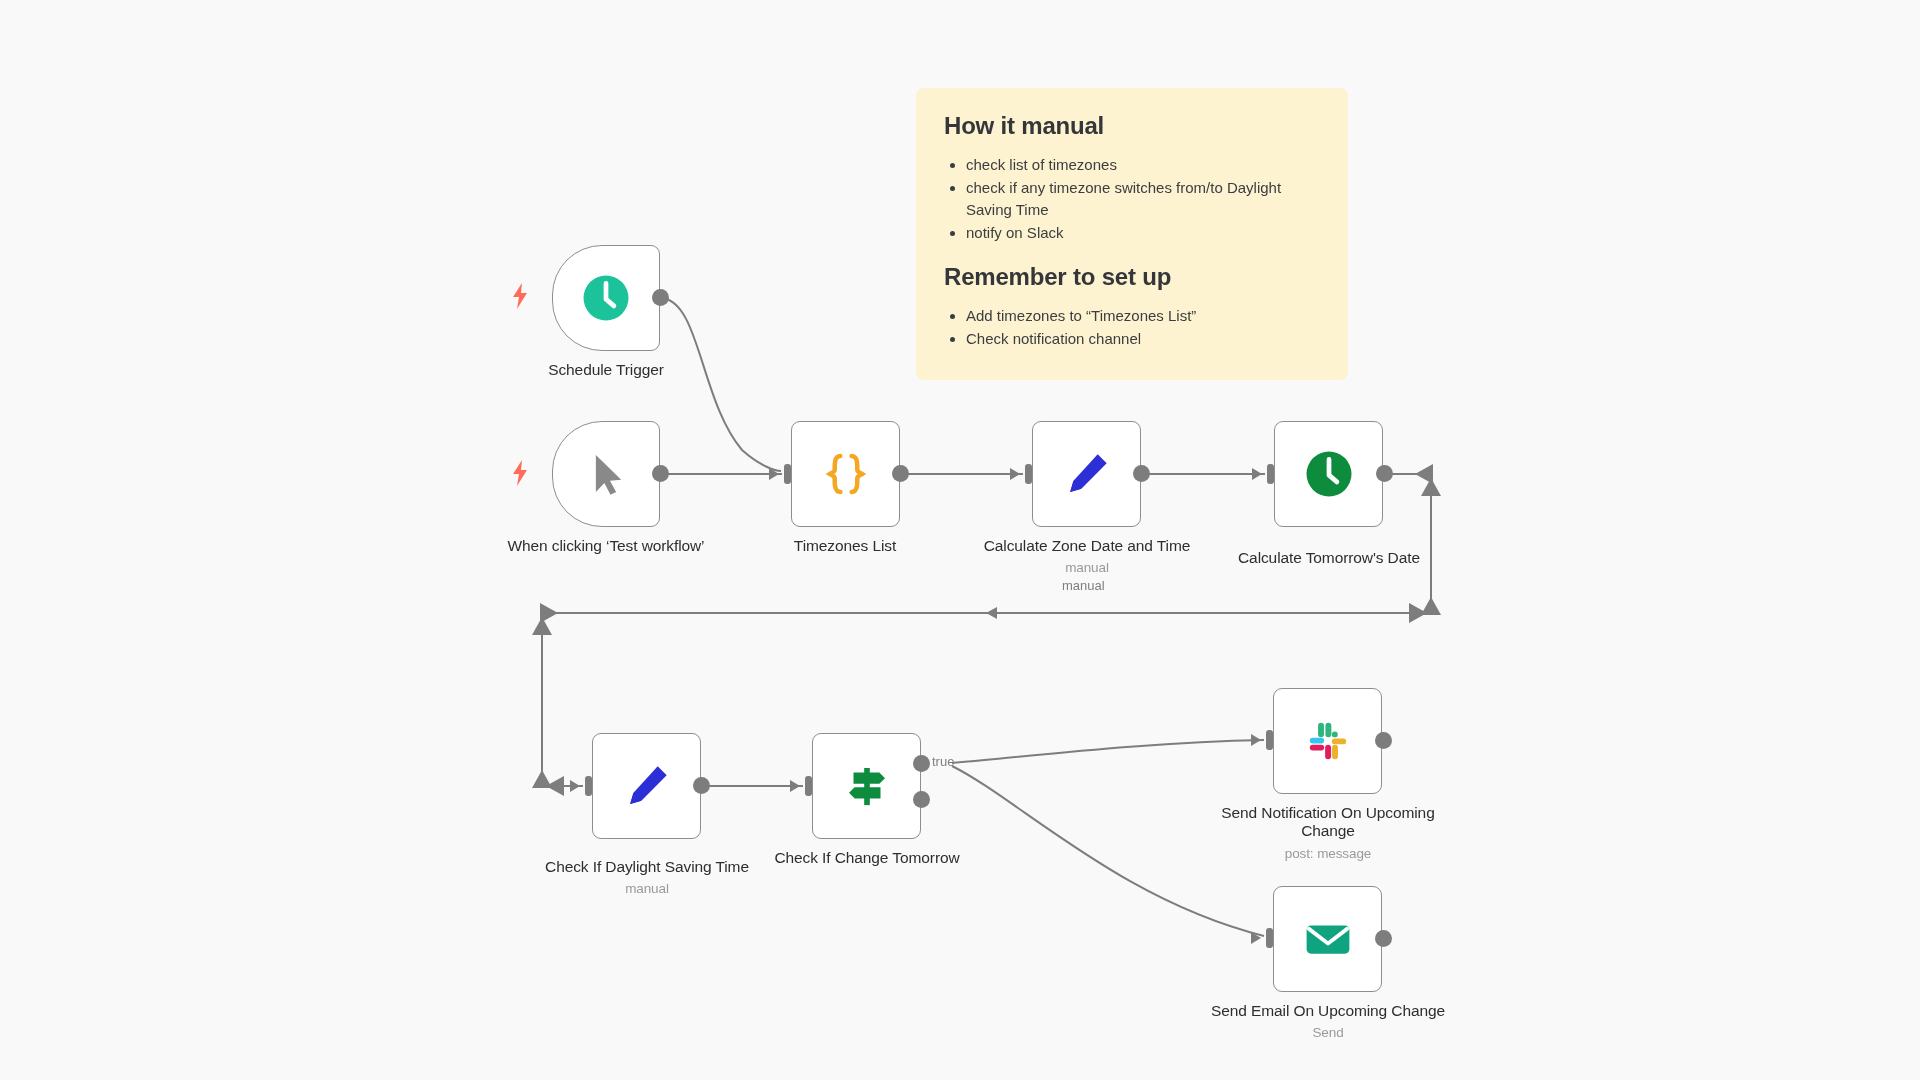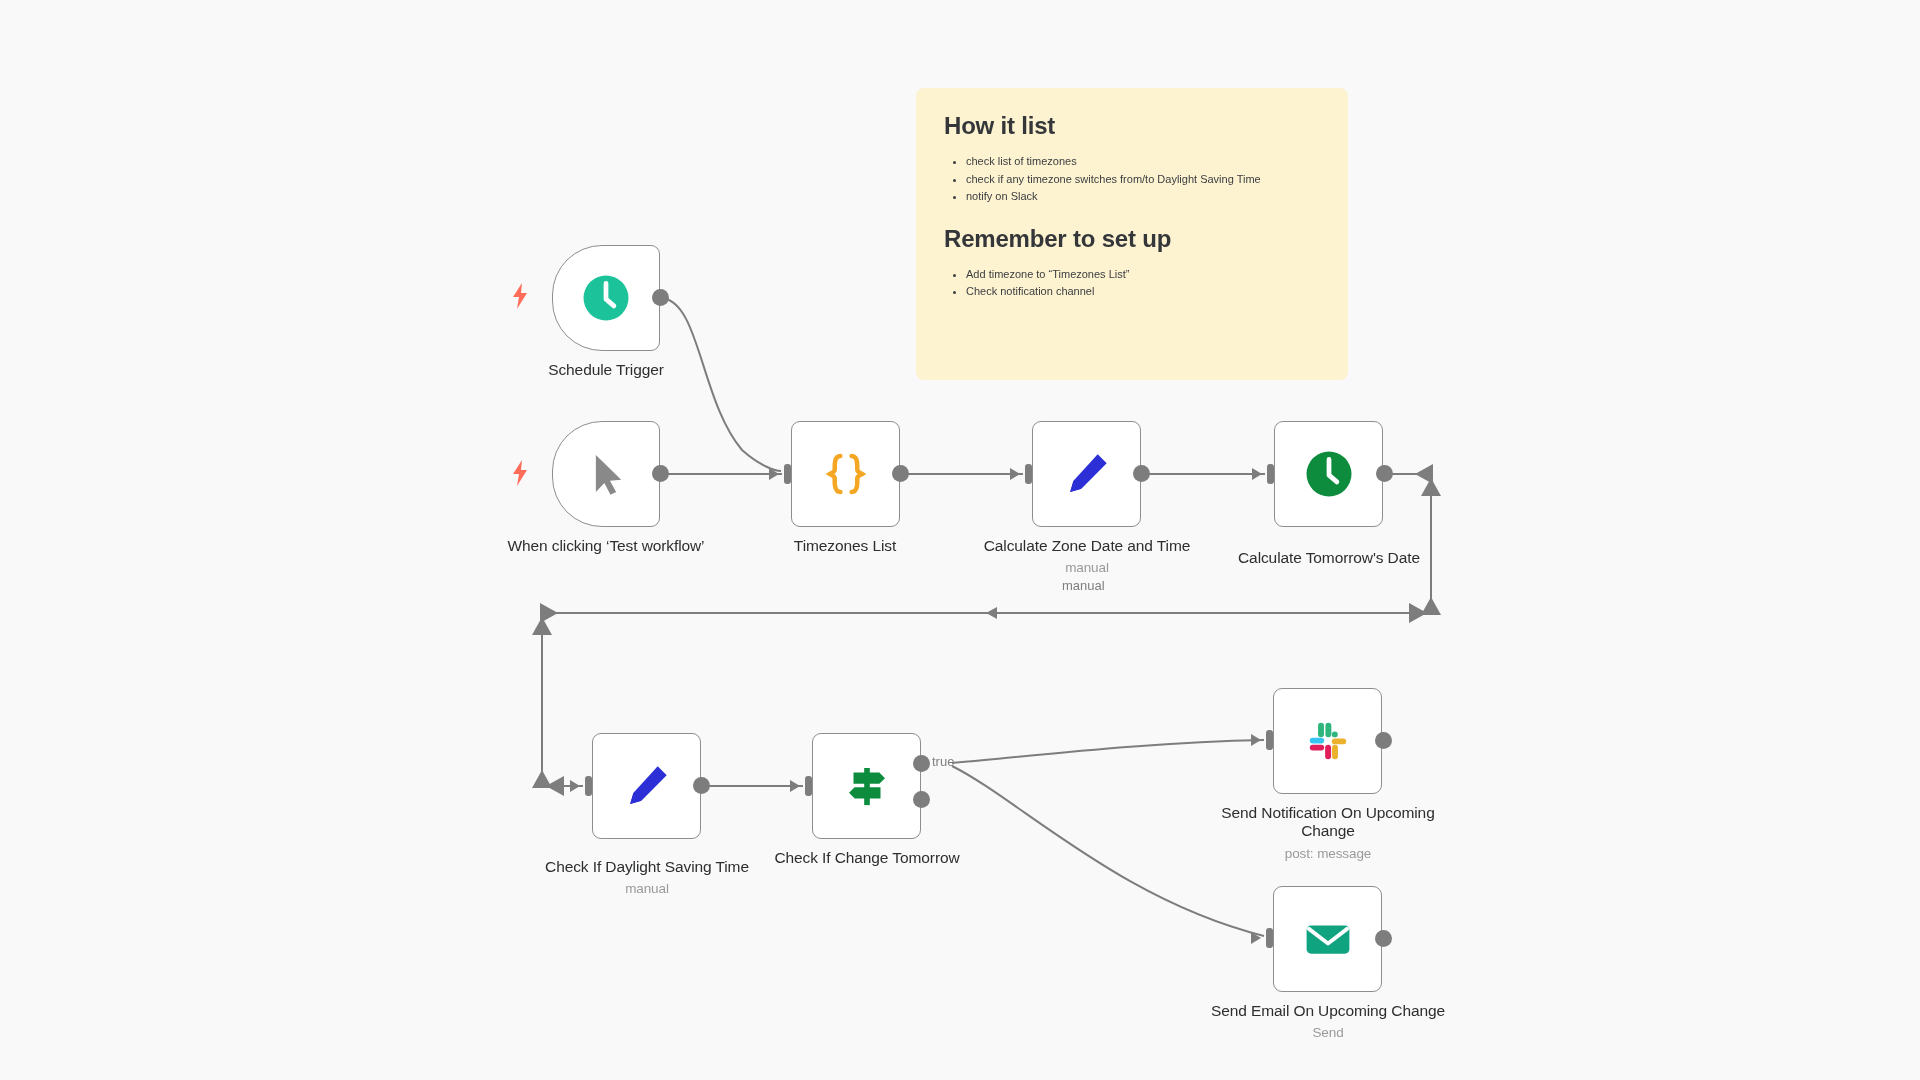--- a/index.html
+++ b/index.html
@@ -124,21 +124,21 @@
     color: #34363a;
     letter-spacing: -0.2px;
   }
   .sticky h2.second { margin-top: 20px; }
   .sticky ul {
     margin: 0;
     padding-left: 22px;
     list-style: disc;
   }
   .sticky li {
-    font-size: 11px;
+    font-size: 15px;
     line-height: 1.42;
     color: #3b3d40;
     margin-bottom: 2px;
   }
 </style>
 </head>
 <body>
 
 <div id="canvas">
 
@@ -163,29 +163,29 @@
     <path d="M 997,607 L 997,619 L 986,613 Z" fill="#7d7d7d"></path>
 
     <path d="M 708,786 L 803,786" stroke="#7d7d7d" stroke-width="2" fill="none"></path>
 
     <path d="M 952,763 C 1040,755 1150,742 1264,740" stroke="#7d7d7d" stroke-width="2" fill="none"></path>
 
     <path d="M 952,766 C 1020,800 1120,900 1264,936" stroke="#7d7d7d" stroke-width="2" fill="none"></path>
   </svg>
 
   <div class="sticky" style="left:916px; top:88px; width:432px; height:292px;">
-    <h2>How it list</h2>
+    <h2>How it manual</h2>
     <ul>
       <li>check list of timezones</li>
       <li>check if any timezone switches from/to Daylight Saving Time</li>
       <li>notify on Slack</li>
     </ul>
     <h2 class="second">Remember to set up</h2>
     <ul>
-      <li>Add timezone to “Timezones List”</li>
+      <li>Add timezones to “Timezones List”</li>
       <li>Check notification channel</li>
     </ul>
   </div>
 
   <div class="bolt" style="left:510px; top:283px;">
     <svg viewBox="0 0 20 26" width="20" height="26">
         <path d="M12 0 L3 14 L9 14 L7 26 L17 10 L11 10 Z" fill="#ff6d5a"></path>
       </svg>
   </div>
   <div class="node trigger" style="left:552px; top:245px; width:108px; height:106px;">

